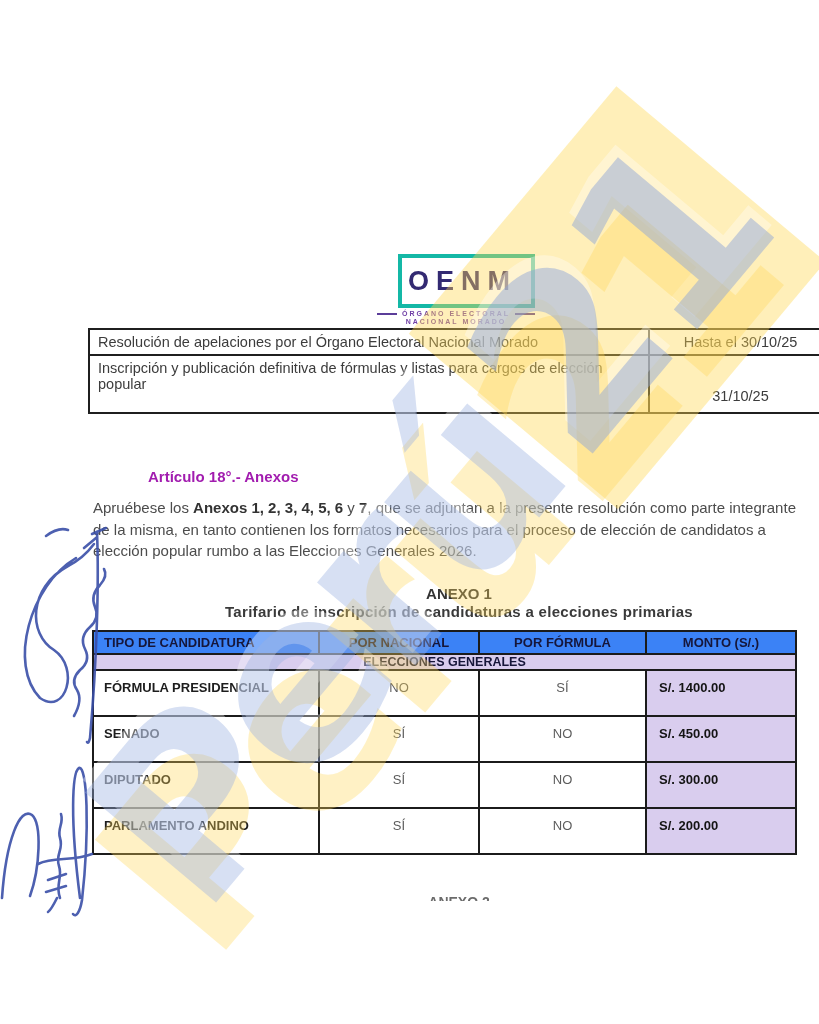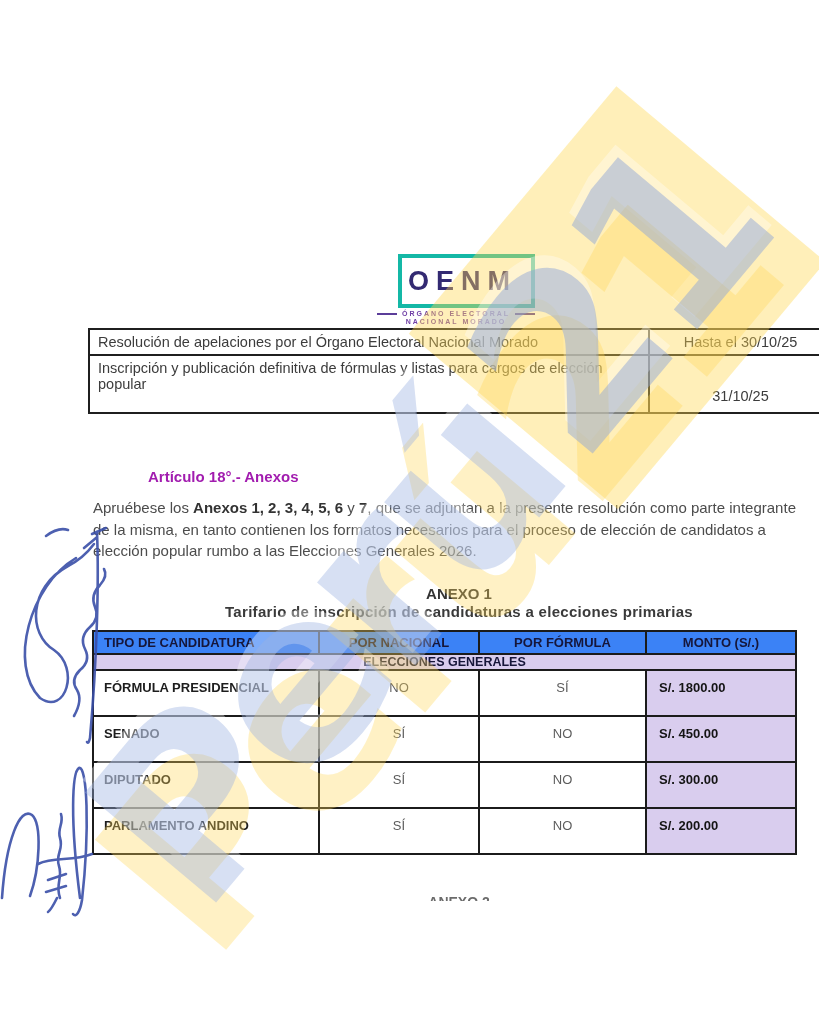--- a/index.html
+++ b/index.html
@@ -179,21 +179,21 @@
       <td class="t-head">POR FÓRMULA</td>
       <td class="t-head">MONTO (S/.)</td>
     </tr>
     <tr>
       <td class="t-section" colspan="4">ELECCIONES GENERALES</td>
     </tr>
     <tr class="d-row">
       <td class="d-tipo">FÓRMULA PRESIDENCIAL</td>
       <td class="d-val">NO</td>
       <td class="d-val">SÍ</td>
-      <td class="d-monto">S/. 1800.00</td>
+      <td class="d-monto">S/. 1400.00</td>
     </tr>
     <tr class="d-row">
       <td class="d-tipo">SENADO</td>
       <td class="d-val">SÍ</td>
       <td class="d-val">NO</td>
       <td class="d-monto">S/. 450.00</td>
     </tr>
     <tr class="d-row">
       <td class="d-tipo">DIPUTADO</td>
       <td class="d-val">SÍ</td>

